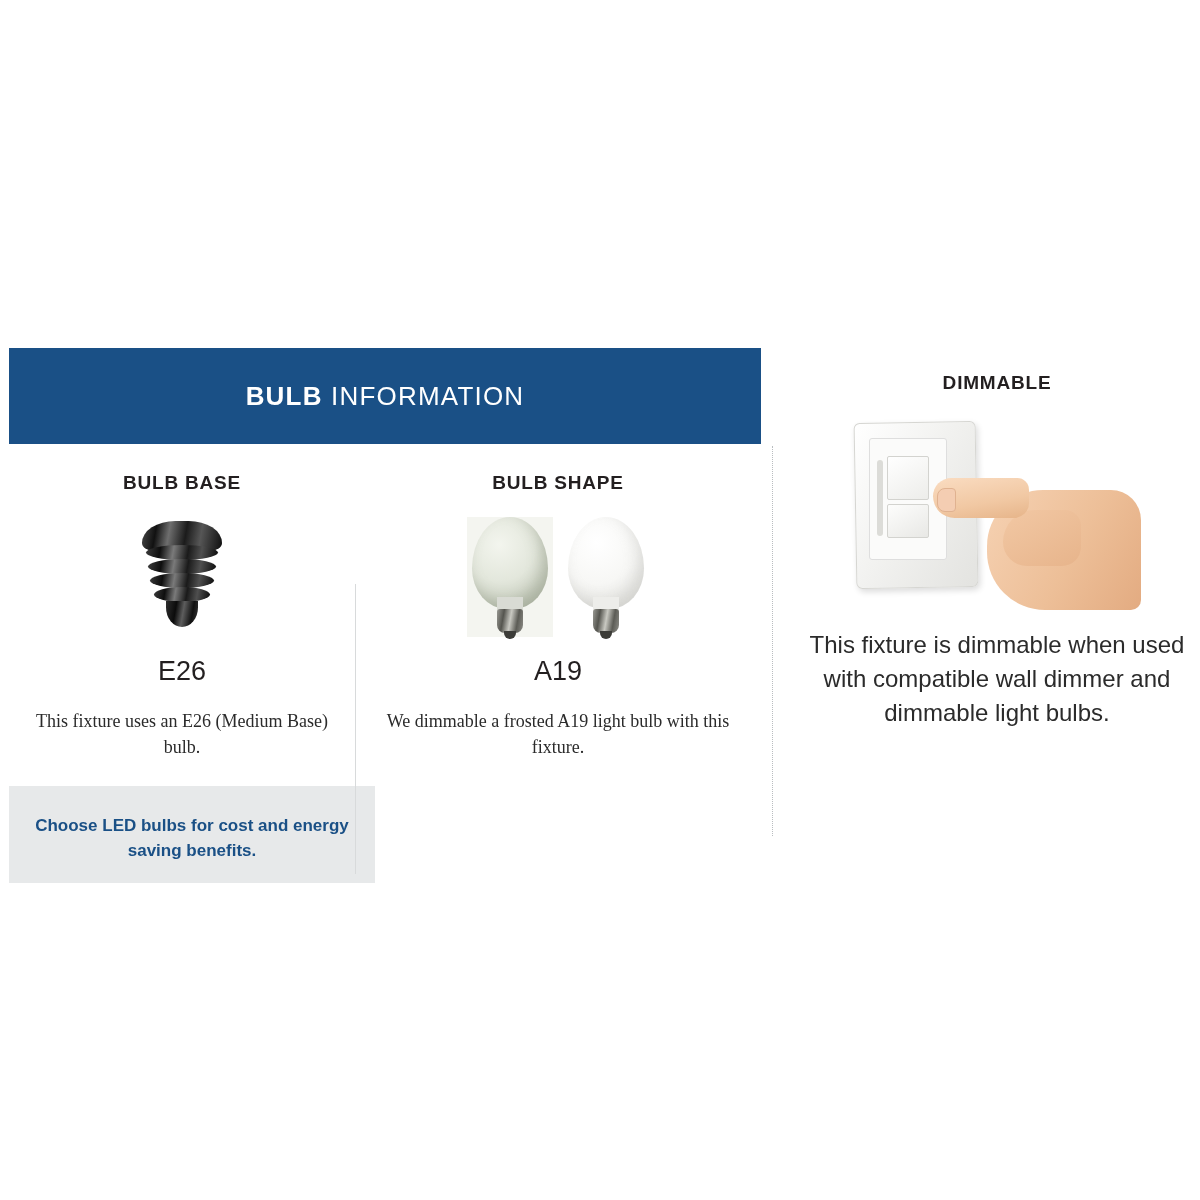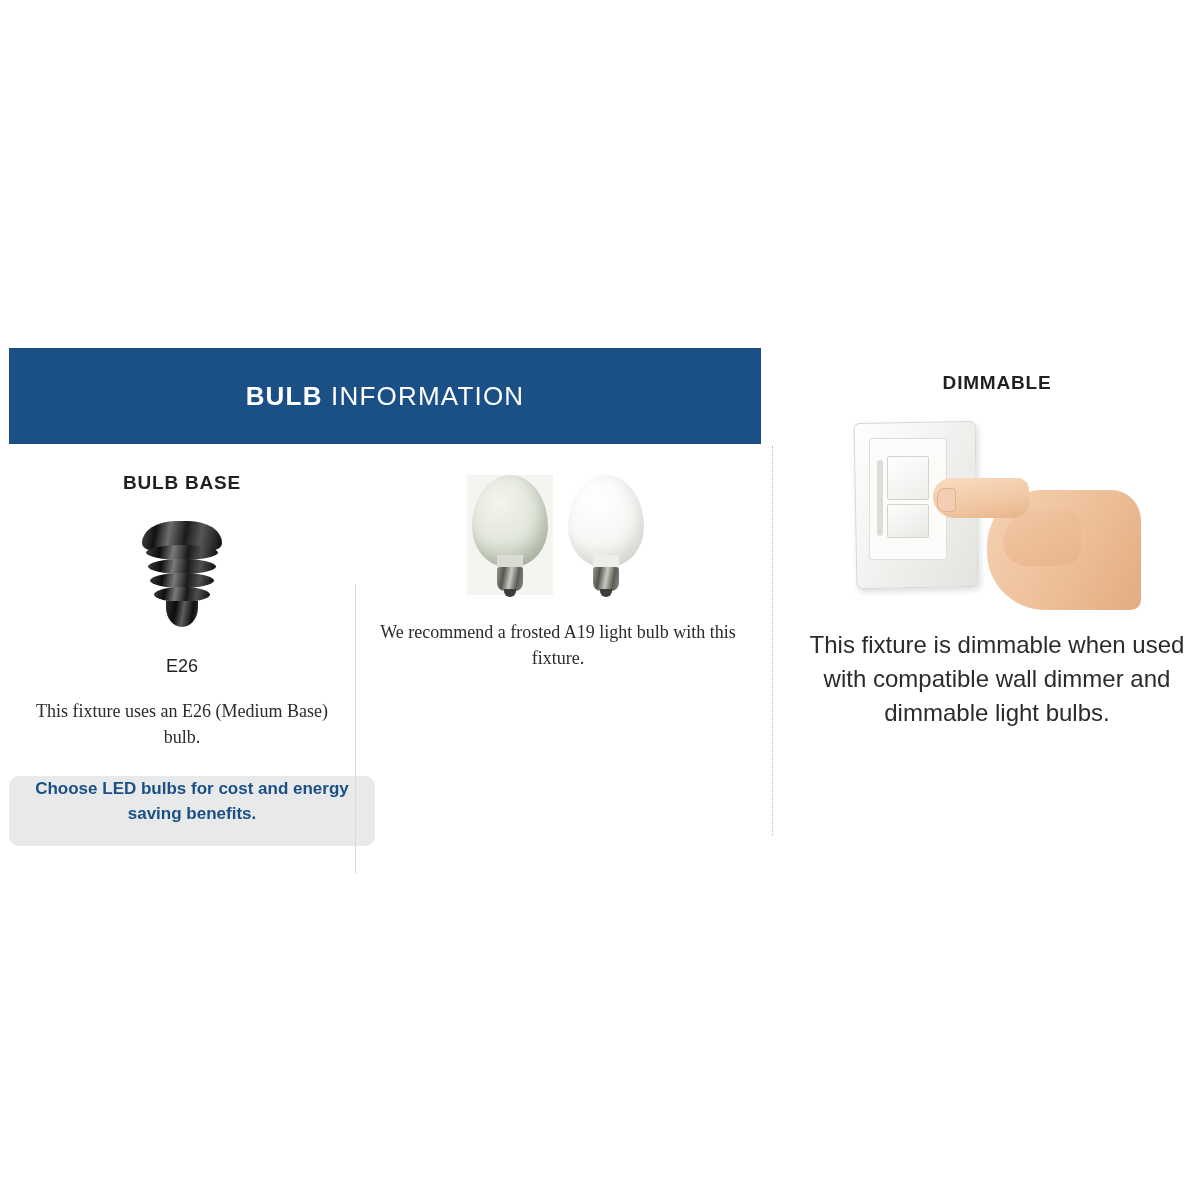--- a/index.html
+++ b/index.html
@@ -97,21 +97,21 @@
   .art {
     height: 126px;
     display: flex;
     align-items: center;
     justify-content: center;
     gap: 10px;
   }
 
   .code {
     text-align: center;
-    font-size: 18px;
+    font-size: 27px;
     font-weight: 400;
     margin-top: 16px;
     color: #231f20;
   }
 
   .desc {
     text-align: center;
     font-size: 18px;
     line-height: 1.42;
     margin-top: 22px;
@@ -120,23 +120,22 @@
   }
 
   .tip {
     margin-top: 26px;
     background: #e7e9ea;
     color: #1a5086;
     font-size: 17px;
     font-weight: 700;
     line-height: 1.45;
     text-align: center;
-    padding: 1px 10px 20px 10px;
+    padding: 28px 10px 20px 10px;
     width: 346px;
-    border-radius: 10px;
   }
 
   
   .right-inner {
     padding-top: 24px;
   }
   .right-art {
     height: 200px;
     display: flex;
     align-items: center;
@@ -345,35 +344,37 @@
             </div>
           </div>
 
           <div class="code">E26</div>
           <div class="desc">This fixture uses an E26 (Medium Base) bulb.</div>
         </div>
 
         <div class="col col-shape">
           <div class="col-sep"></div>
 
+          <div class="col-title">BULB SHAPE</div>
 
           <div class="art">
             <div class="bulb bulb-frosted">
               <div class="glass"></div>
               <div class="neck"></div>
               <div class="screw"></div>
             </div>
             <div class="bulb bulb-led">
               <div class="glass"></div>
               <div class="neck"></div>
               <div class="screw"></div>
             </div>
           </div>
 
-          <div class="desc">We recommend a frosted A19 light bulb with this fixture.</div>
+          <div class="code">A19</div>
+          <div class="desc">We dimmable a frosted A19 light bulb with this fixture.</div>
         </div>
 
       </div>
 
       <div class="tip">Choose LED bulbs for cost and energy saving benefits.</div>
     </div>
 
     <div class="panel-gap">
       <div class="dotted-divider"></div>
     </div>

